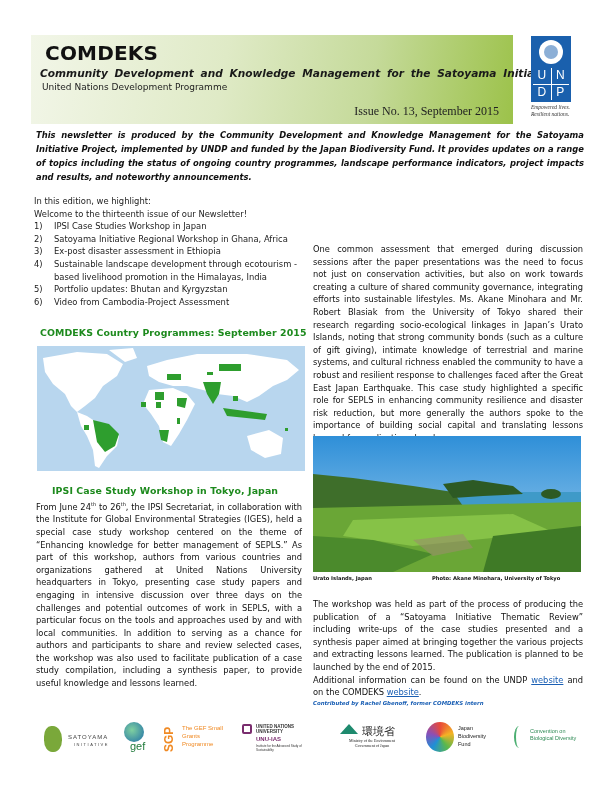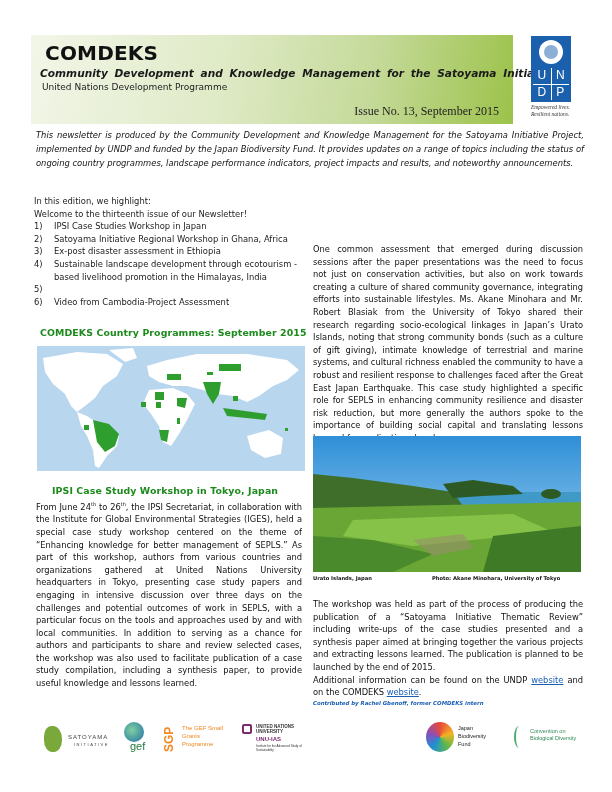--- a/index.html
+++ b/index.html
@@ -10,21 +10,21 @@
   .header .subtitle { position: absolute; left: 9px; top: 32px; width: 470px; font-family: "DejaVu Sans", sans-serif; font-weight: bold; font-style: italic; font-size: 10.6px; color: #1a1a1a; word-spacing: 3px; white-space: nowrap; }
   .header .org { position: absolute; left: 11px; top: 47px; font-size: 9px; color: #222; }
   .header .issue { position: absolute; right: 14px; top: 69px; font-family: "Liberation Serif", serif; font-size: 12px; color: #222; }
   .undp { position: absolute; left: 531px; top: 36px; width: 40px; height: 66px; background: #1a60ad; }
   .undp .globe { position: absolute; left: 8px; top: 4px; width: 24px; height: 24px; border-radius: 50%; background: #fff; }
   .undp .globe::after { content: ""; position: absolute; left: 5px; top: 5px; width: 14px; height: 14px; border-radius: 50%; background: #1a60ad; opacity: .5; }
   .undp .grid { position: absolute; left: 2px; top: 32px; width: 36px; height: 32px; display: grid; grid-template-columns: 1fr 1fr; grid-template-rows: 1fr 1fr; gap: 1px; background: #fff; }
   .undp .grid span { background: #1a60ad; color: #fff; font-family: "Liberation Sans", sans-serif; font-size: 12px; text-align: center; line-height: 15px; }
   .undp-tag { position: absolute; left: 531px; top: 104px; width: 60px; font-family: "Liberation Serif", serif; font-style: italic; font-size: 5.5px; color: #333; line-height: 7px; }
 
-  .intro { position: absolute; left: 36px; top: 128px; width: 548px; font-family: "DejaVu Sans", sans-serif; font-weight: normal; font-style: italic; font-size: 8.4px; line-height: 14px; text-align: justify; color: #111; }
+  .intro { position: absolute; left: 36px; top: 128px; width: 548px; font-family: "DejaVu Sans", sans-serif; font-weight: bold; font-style: italic; font-size: 8.4px; line-height: 14px; text-align: justify; color: #111; }
 
   .col-left { position: absolute; left: 34px; top: 195px; width: 268px; }
   .welcome { font-size: 8.4px; line-height: 12.6px; color: #222; }
   .hl-list { list-style: none; font-size: 8.4px; line-height: 12.6px; color: #222; }
   .hl-list li { display: flex; }
   .hl-list .num { width: 20px; flex: none; }
   .section-h { color: #1d8a1d; font-weight: bold; font-size: 9.4px; letter-spacing: 0.1px; }
   .map-title { position: absolute; left: 40px; top: 327px; }
   .map { position: absolute; left: 37px; top: 346px; width: 268px; height: 125px; background: #b8d6ee; overflow: hidden; }
   .map svg { width: 100%; height: 100%; }
@@ -83,20 +83,21 @@
     <li>
         <span class="num">3)</span>
         <span>Ex-post disaster assessment in Ethiopia</span>
       </li>
     <li>
         <span class="num">4)</span>
         <span>Sustainable landscape development through ecotourism -based livelihood promotion in the Himalayas, India</span>
       </li>
     <li>
         <span class="num">5)</span>
+        <span>Portfolio updates: Bhutan and Kyrgyzstan</span>
       </li>
     <li>
         <span class="num">6)</span>
         <span>Video from Cambodia-Project Assessment</span>
       </li>
   </ul>
 </div>
 
 <div class="section-h map-title">COMDEKS Country Programmes: September 2015</div>
 <div class="map">
@@ -178,20 +179,26 @@
   <div class="logo" style="left:132px; width:64px;">
     <div class="small-txt" style="position:absolute;left:0px;top:4px;font-size:12px;font-weight:bold;color:#f08a24;transform:rotate(-90deg);transform-origin:left top;top:30px;">SGP</div>
     <div class="small-txt" style="position:absolute;left:20px;top:2px;width:42px;font-size:6px;line-height:8px;color:#f08a24;">The GEF Small Grants Programme</div>
   </div>
   <div class="logo" style="left:210px; width:80px;">
     <div style="position:absolute;left:2px;top:2px;width:10px;height:10px;border:2px solid #7a2d6e;border-radius:2px;"></div>
     <div class="small-txt" style="position:absolute;left:16px;top:2px;width:60px;font-size:4.5px;font-weight:bold;color:#333;line-height:5px;">UNITED NATIONS UNIVERSITY</div>
     <div class="small-txt" style="position:absolute;left:16px;top:14px;font-size:6px;font-weight:bold;color:#7a2d6e;">UNU-IAS</div>
     <div class="small-txt" style="position:absolute;left:16px;top:22px;width:64px;font-size:3px;color:#333;">Institute for the Advanced Study of Sustainability</div>
   </div>
+  <div class="logo" style="left:302px; width:80px;">
+    <div style="position:absolute;left:8px;top:2px;width:0;height:0;border-left:9px solid transparent;border-right:9px solid transparent;border-bottom:10px solid #1e8a6e;"></div>
+    <div style="position:absolute;left:30px;top:2px;font-size:11px;color:#222;">環境省</div>
+    <div style="position:absolute;left:2px;top:16px;width:76px;font-family:'Liberation Serif',serif;font-size:4px;color:#222;text-align:center;">Ministry of the Environment</div>
+    <div style="position:absolute;left:2px;top:21px;width:76px;font-family:'Liberation Serif',serif;font-size:4px;color:#222;text-align:center;">Government of Japan</div>
+  </div>
   <div class="logo" style="left:396px; width:76px;">
     <div style="position:absolute;left:0px;top:0px;width:28px;height:30px;border-radius:50%;background:conic-gradient(#e84a3a,#f4b324,#5bb84c,#1f8fd6,#8a4fb8,#e84a3a);"></div>
     <div class="small-txt" style="position:absolute;left:32px;top:2px;width:40px;font-size:5.5px;line-height:8px;color:#222;">Japan Biodiversity Fund</div>
   </div>
   <div class="logo" style="left:482px; width:80px;">
     <div style="position:absolute;left:2px;top:4px;width:10px;height:22px;border-left:2px solid #4caf72;border-radius:50%;"></div>
     <div class="small-txt" style="position:absolute;left:18px;top:6px;font-size:5.5px;color:#2e8a55;">Convention on</div>
     <div class="small-txt" style="position:absolute;left:18px;top:13px;font-size:5.5px;color:#2e8a55;">Biological Diversity</div>
   </div>
 </div>

